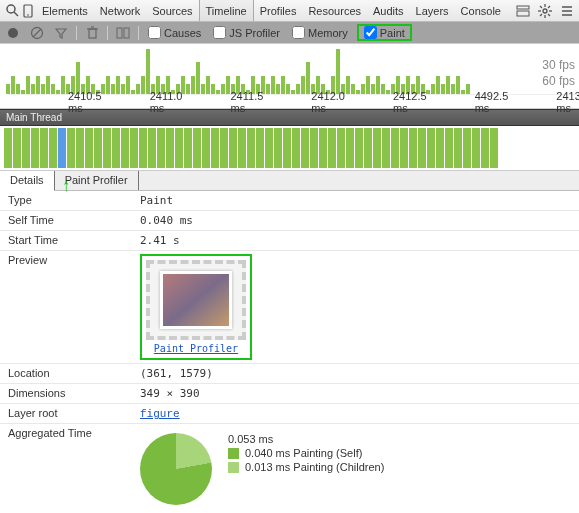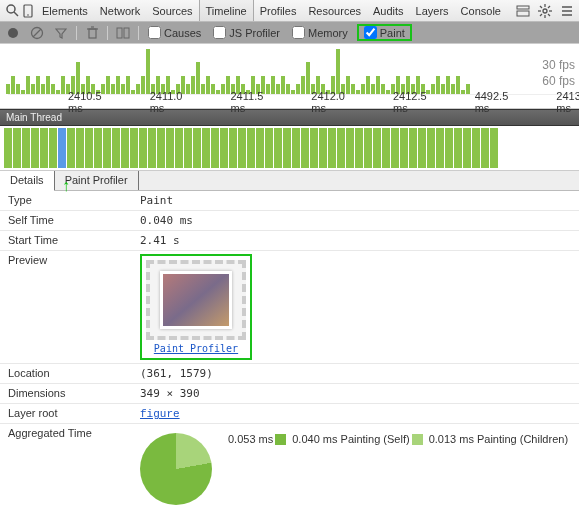--- a/index.html
+++ b/index.html
@@ -34,21 +34,21 @@
 .row{display:flex;border-bottom:1px solid #e8e8e8;min-height:20px;padding:3px 0}
 .row .k{width:140px;padding-left:8px;font-weight:normal;color:#333}
 .row .v{flex:1;font-family:Menlo,Consolas,monospace;font-size:11px;color:#333}
 .preview-box{border:2px solid #19c119;display:inline-block;padding:4px}
 .preview-thumb{width:100px;height:80px;background:#f4f4f4;border:4px dashed #ccc;display:flex;align-items:center;justify-content:center;position:relative}
 .preview-thumb .inner{width:72px;height:58px;background:linear-gradient(140deg,#b57a7a,#7a6b8a,#c49b6b);border:3px solid #fff;box-shadow:0 0 3px rgba(0,0,0,.3)}
 .preview-link{display:block;text-align:center;margin-top:3px;color:#1a56c8;text-decoration:underline;font-family:Menlo,monospace;font-size:10px}
 .link{color:#1a56c8;text-decoration:underline;font-family:Liberation Mono, monospace}
 .pie-wrap{display:flex;gap:16px;align-items:flex-start;padding:6px 0}
 .pie{width:72px;height:72px;border-radius:50%;background:conic-gradient(#a8d47a 0deg 80deg,#7aba3f 80deg 360deg)}
-.legend{display:flex;gap:2px;font-family:Menlo,monospace;font-size:11px}
+.legend{display:flex;flex-direction:column;gap:2px;font-family:Menlo,monospace;font-size:11px}
 .legend .l{display:flex;align-items:center;gap:6px}
 .sw{width:11px;height:11px}
 svg{display:block}
 </style>
 </head>
 <body>
 
 <div class="topbar">
   <span class="ic">
       <svg width="13" height="13" viewBox="0 0 13 13">

